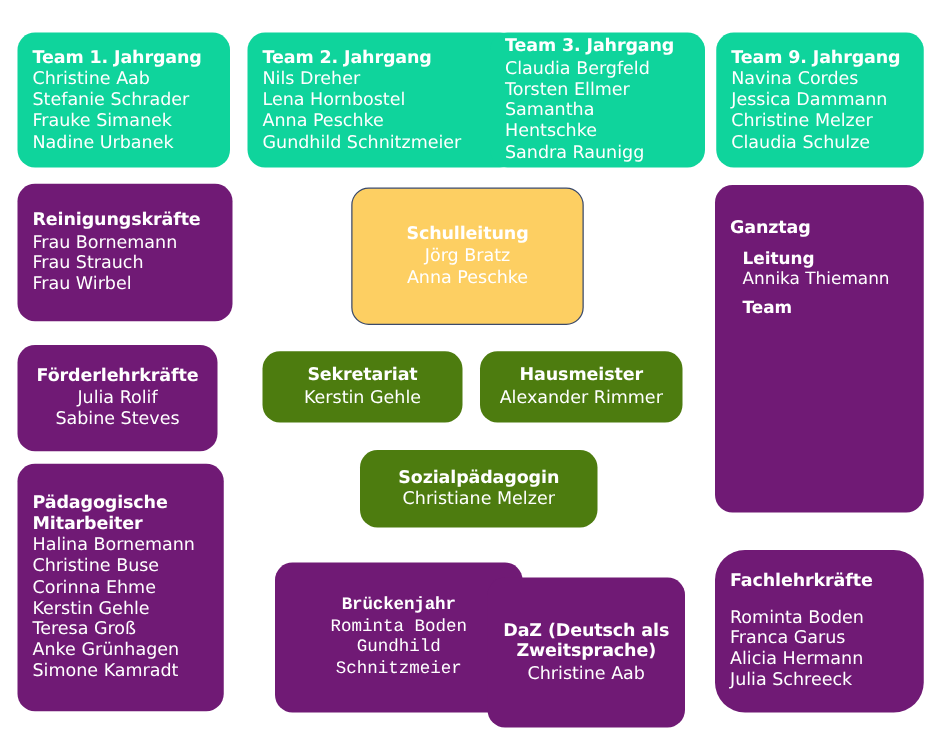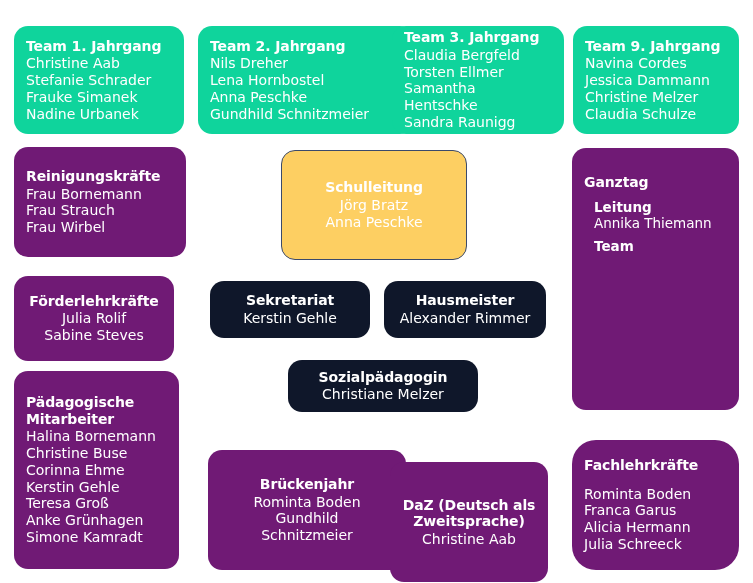--- a/index.html
+++ b/index.html
@@ -24,21 +24,21 @@
     border-radius: 14px;
     color: #ffffff;
     padding: 10px 12px;
     display: flex;
     flex-direction: column;
     justify-content: center;
     overflow: hidden;
   }
   .box.green  { background: #0fd49c; }
   .box.blue   { background: #701a75; }
-  .box.teal   { background: #0f172a; }
+  .box.teal   { background: #4d7c0f; }
   .box.yellow { background: #fdcf62; border: 1px solid #3b4a6b; }
 
   .b-title {
     font-weight: bold;
     font-size: 14px;
     line-height: 1.18;
     letter-spacing: -0.1px;
     margin-bottom: 1px;
     white-space: pre-line;
   }
@@ -136,26 +136,26 @@
   <div class="box teal al-center" style="left:210px; top:281px; width:160px; height:57px;">
     <div class="b-title">Sekretariat</div>
     <div class="b-line">Kerstin Gehle</div>
   </div>
 
   <div class="box teal al-center" style="left:384px; top:281px; width:162px; height:57px;">
     <div class="b-title">Hausmeister</div>
     <div class="b-line">Alexander Rimmer</div>
   </div>
 
-  <div class="box teal al-center" style="left:288px; top:360px; width:190px; height:52px;">
+  <div class="box teal al-center" style="left:288px; top:360px; width:190px; height:62px;">
     <div class="b-title">Sozialpädagogin</div>
     <div class="b-line">Christiane Melzer</div>
   </div>
 
-  <div class="box blue al-center" style="left:208px; top:450px; width:198px; height:120px;">
+  <div class="box blue al-center" style="left:220px; top:450px; width:198px; height:120px;font-family:Liberation Mono, monospace;">
     <div class="b-title">Brückenjahr</div>
     <div class="b-line">Rominta Boden
 Gundhild
 Schnitzmeier</div>
   </div>
 
   <div class="box blue al-center" style="left:390px; top:450px; width:158px; height:120px;margin-top:12px;">
     <div class="b-title">DaZ (Deutsch als
 Zweitsprache)</div>
     <div class="b-line">Christine Aab</div>

